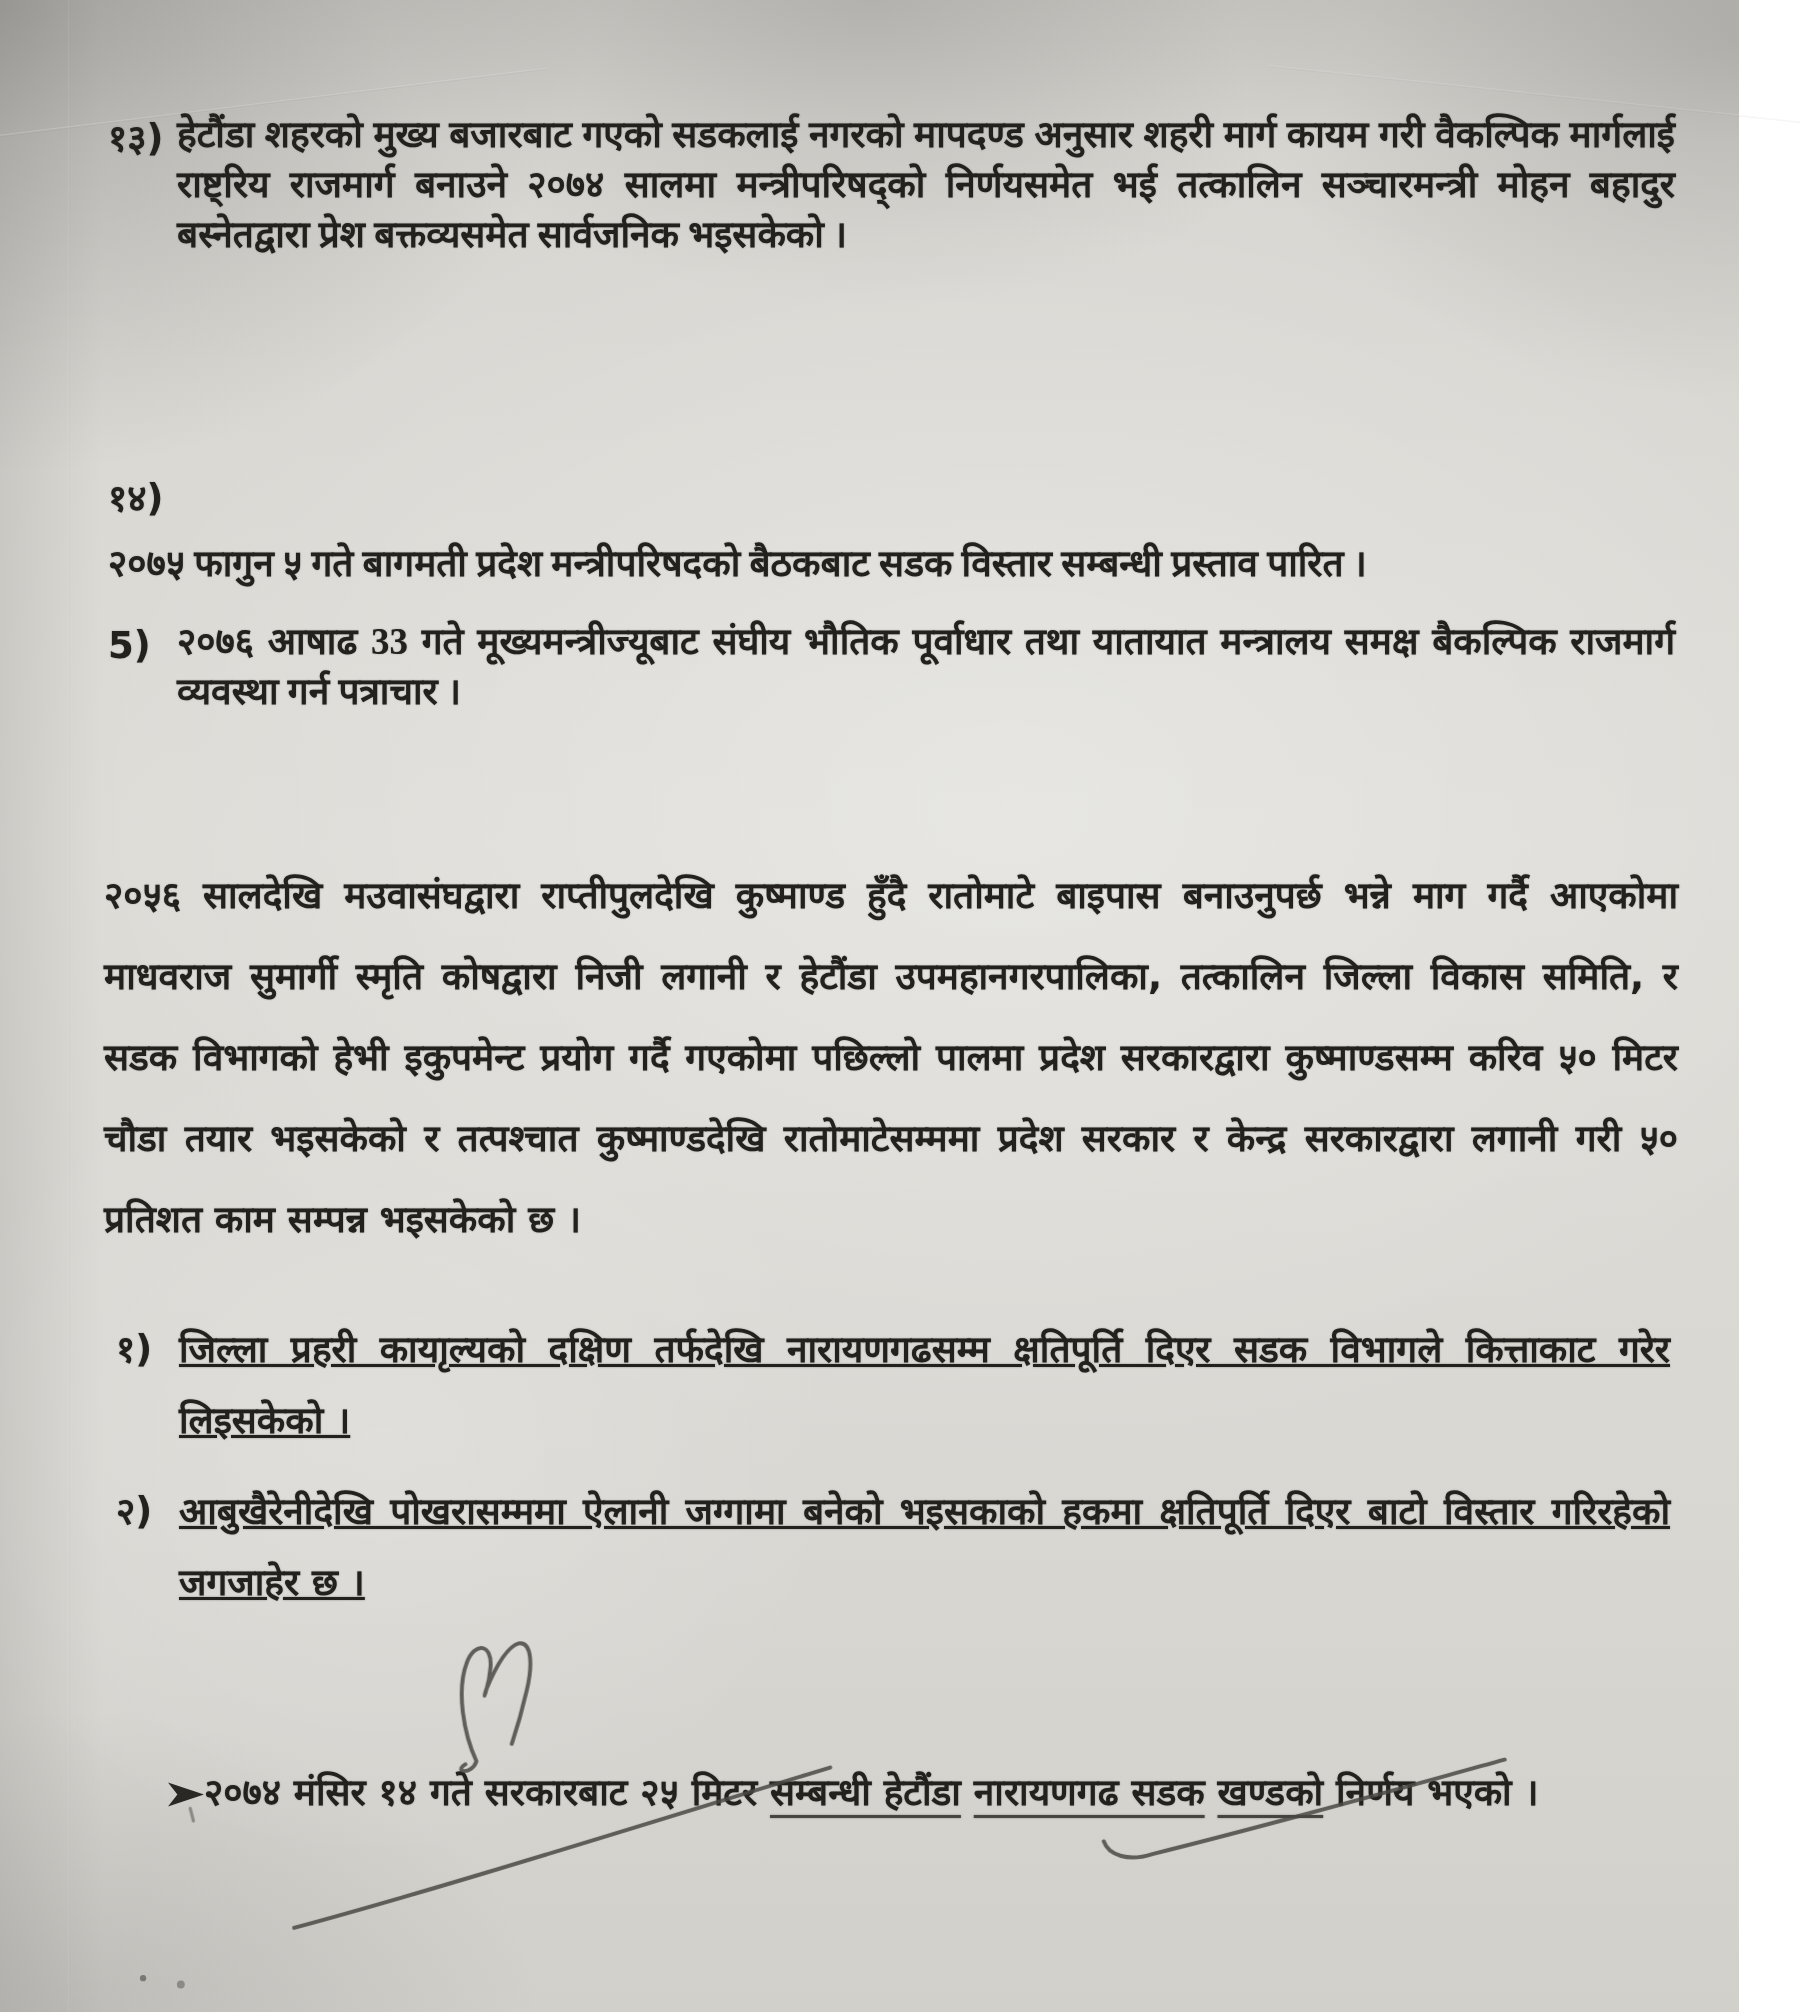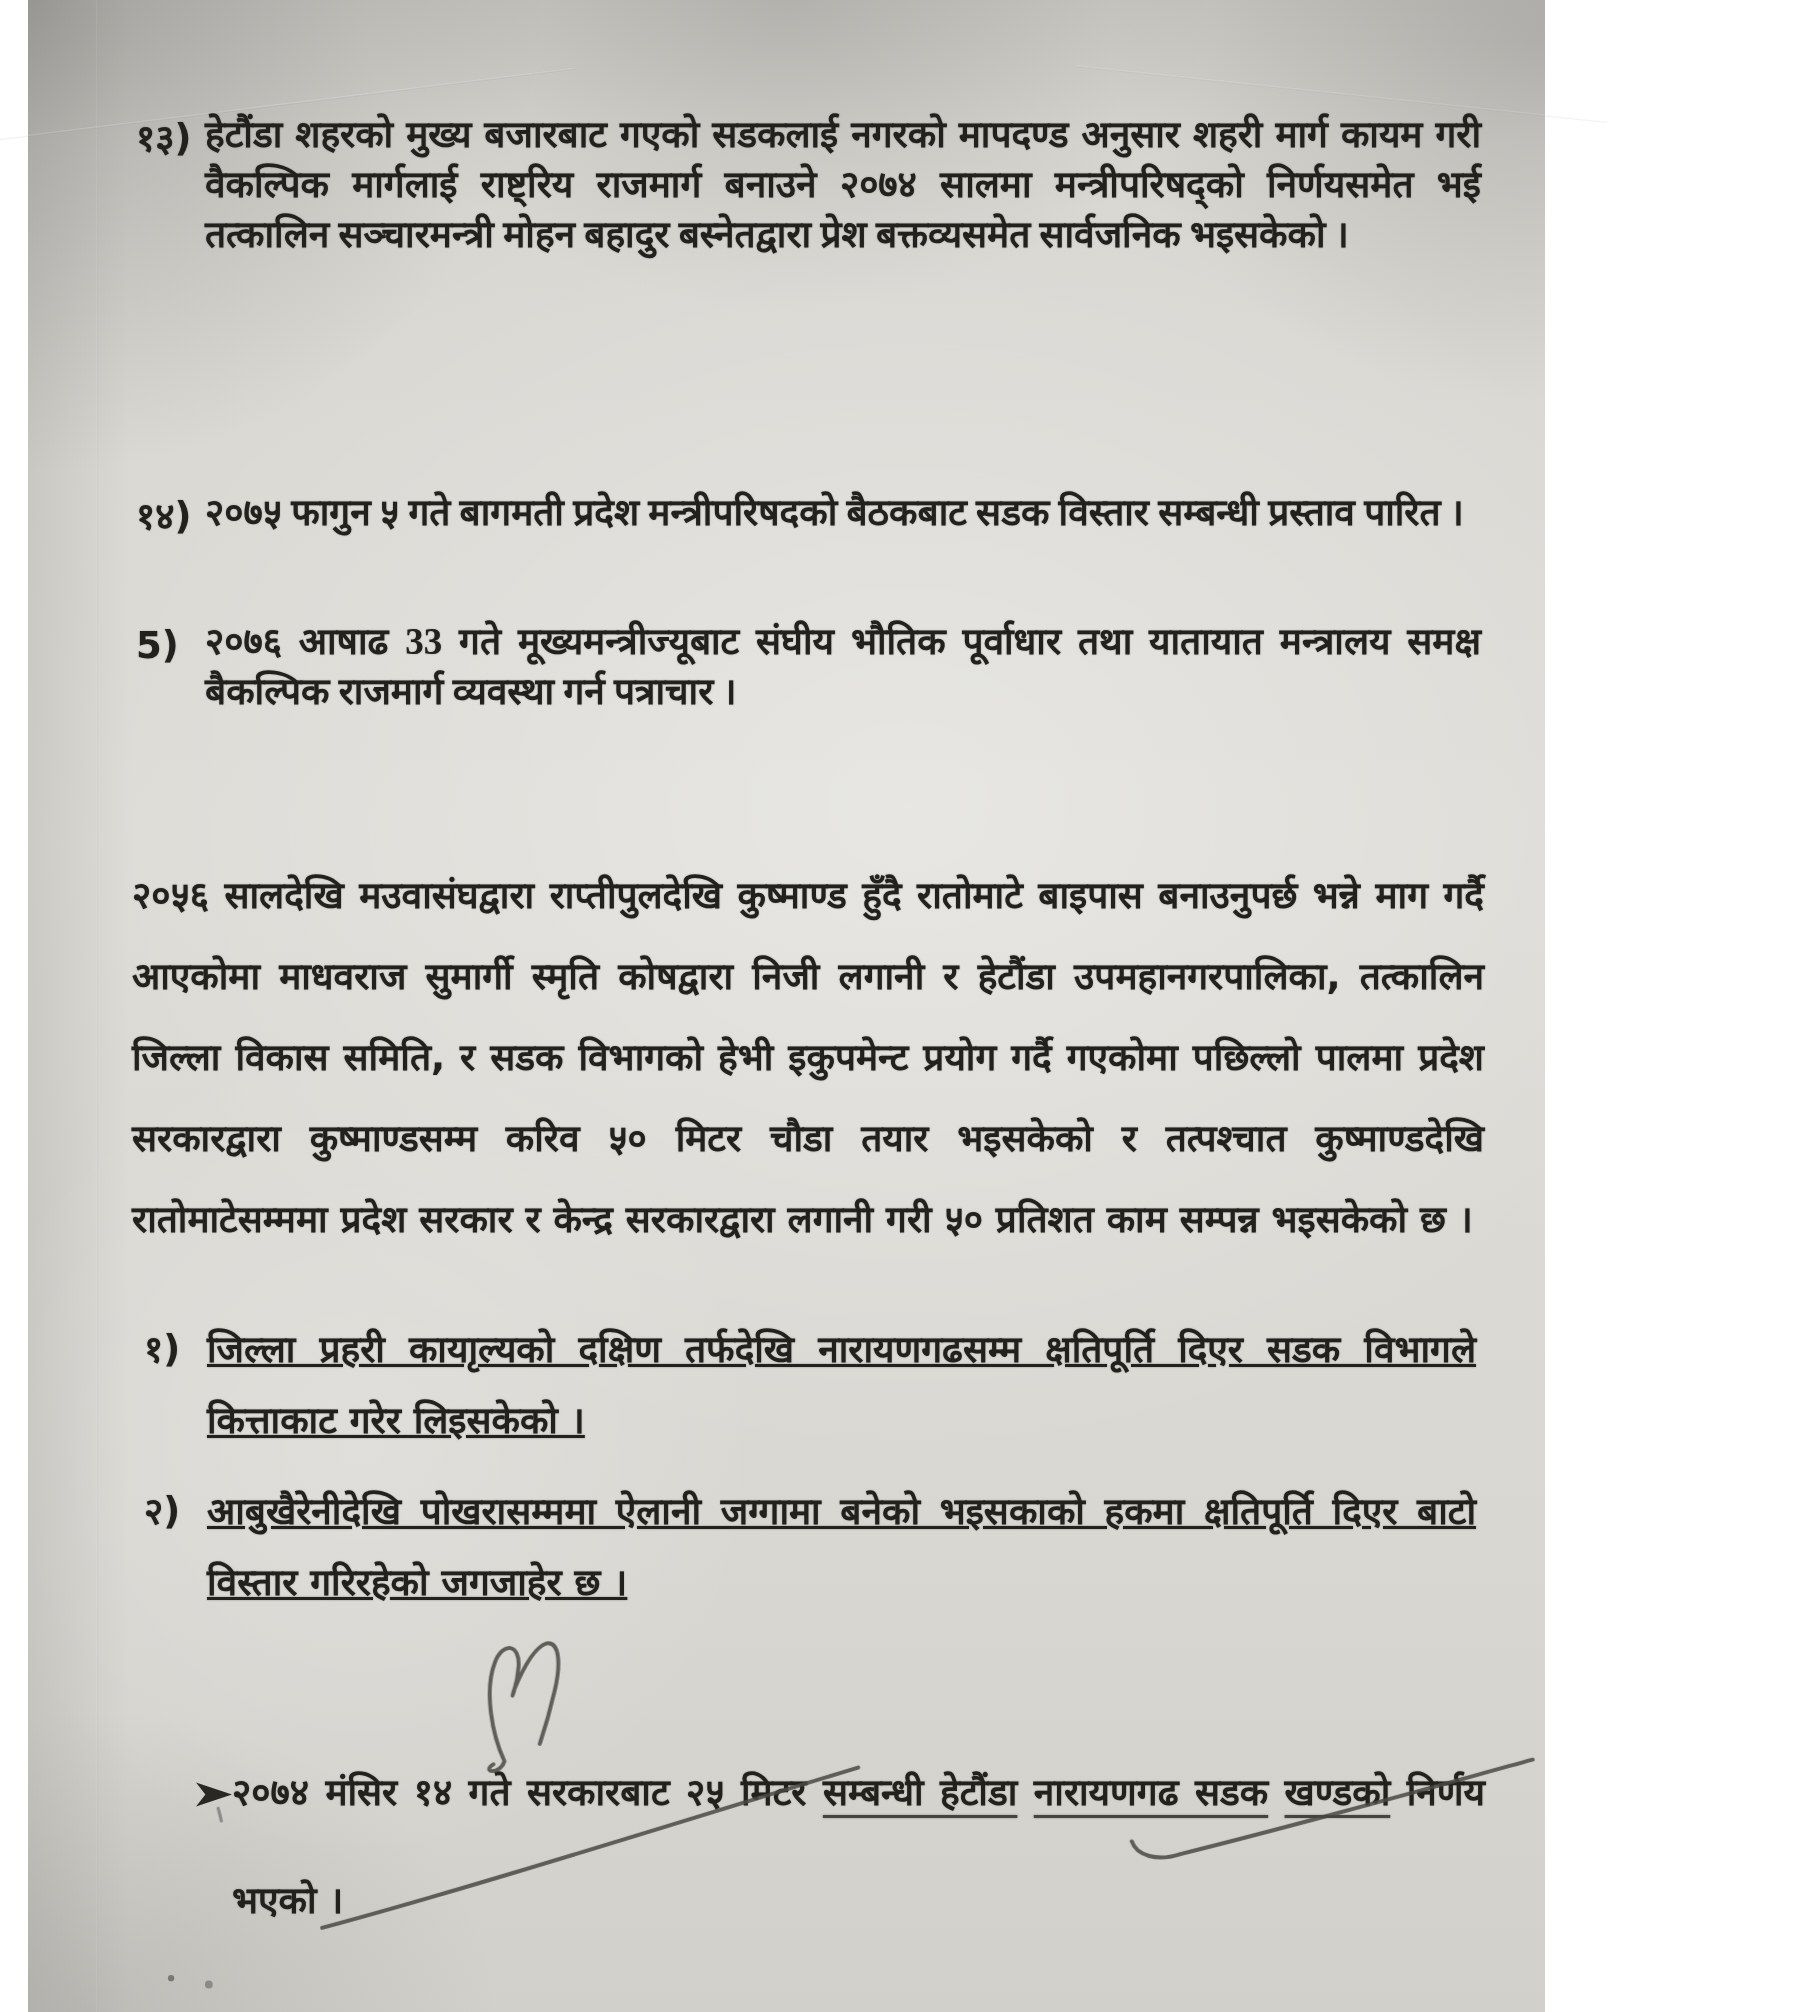--- a/index.html
+++ b/index.html
@@ -3,52 +3,51 @@
 <meta charset="utf-8">
 <style>
   html, body { margin: 0; padding: 0; }
   body {
     width: 1816px; height: 2013px;
     font-family: "DejaVu Sans", "Liberation Sans", sans-serif;
     overflow: hidden;
   }
   .paper {
     position: relative;
-    width: 1517px; height: 2013px;
+    width: 1739px; height: 2013px;
     background:
       radial-gradient(90% 55% at 58% 40%, rgba(255,255,255,0.30) 0%, rgba(255,255,255,0) 60%),
       radial-gradient(45% 35% at 22% 72%, rgba(255,255,255,0.18) 0%, rgba(255,255,255,0) 60%),
       radial-gradient(55% 38% at 0% 0%, rgba(72,71,68,0.30) 0%, rgba(72,71,68,0) 62%),
       radial-gradient(48% 30% at 100% 2%, rgba(72,71,68,0.22) 0%, rgba(72,71,68,0) 60%),
       radial-gradient(40% 22% at 50% 0%, rgba(80,79,76,0.18) 0%, rgba(80,79,76,0) 70%),
       radial-gradient(45% 25% at 4% 100%, rgba(84,83,80,0.16) 0%, rgba(84,83,80,0) 60%),
       linear-gradient(90deg, rgba(96,94,90,0.14) 0px, rgba(96,94,90,0) 102px),
       linear-gradient(180deg, #c8c7c2 0%, #d7d6d1 7%, #dddcd7 42%, #d8d7d2 76%, #d1d0cb 100%);
-    margin-left: 28px;
   }
   .crease {
     position: absolute; pointer-events: none;
     background: linear-gradient(180deg, rgba(255,255,255,0.55), rgba(110,109,105,0.28));
   }
   .crease-1 { left: -47px; top: 104px; width: 597px; height: 2.4px; transform: rotate(-7deg); opacity: .45; }
   .crease-2 { right: -63px; top: 93px; width: 535px; height: 2.4px; transform: rotate(6deg); opacity: .35; }
   .crease-3 { left: 68px; top: 0; width: 2.4px; height: 100%;
               background: linear-gradient(90deg, rgba(255,255,255,0.4), rgba(110,109,105,0.2)); opacity: .3; }
 
   .txt, .para, .num, .arrow-row {
     color: #23211e;
     font-weight: 700;
     font-size: 37px;
     text-shadow: 0 0 1.6px rgba(35,33,30,0.38);
   }
   .item { position: absolute; left: 108px; right: 64px; display: flex; }
   .item .num { flex: 0 0 69px; line-height: 57px; }
   .item .txt { flex: 1; margin: 0; line-height: 50px; text-align: justify; font-family: Liberation Serif, serif; }
   #item-13 { top: 110px; }
-  #item-14 { top: 488px; }
+  #item-14 { top: 470px; flex-direction: column; }
   #item-15 { top: 617px; }
 
   .para { position: absolute; left: 104px; right: 61px; top: 855px;
           margin: 0; line-height: 81px; text-align: justify; }
 
   .sub { position: absolute; left: 116px; right: 69px; display: flex; }
   .sub .num { flex: 0 0 63px; line-height: 71px; }
   .sub .txt { flex: 1; margin: 0; line-height: 71px; text-align: justify; text-decoration: underline; }
   #sub-1 { top: 1314px; }
   #sub-2 { top: 1476px; }

